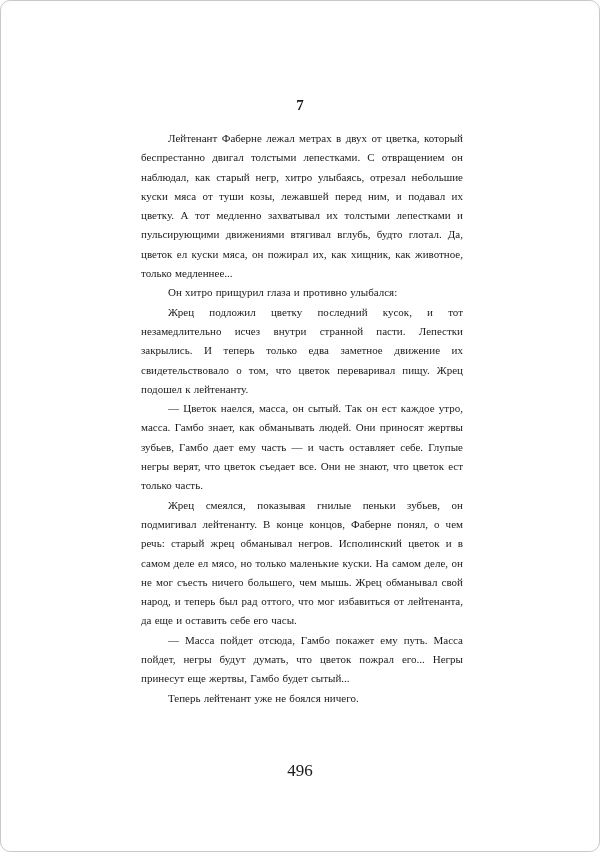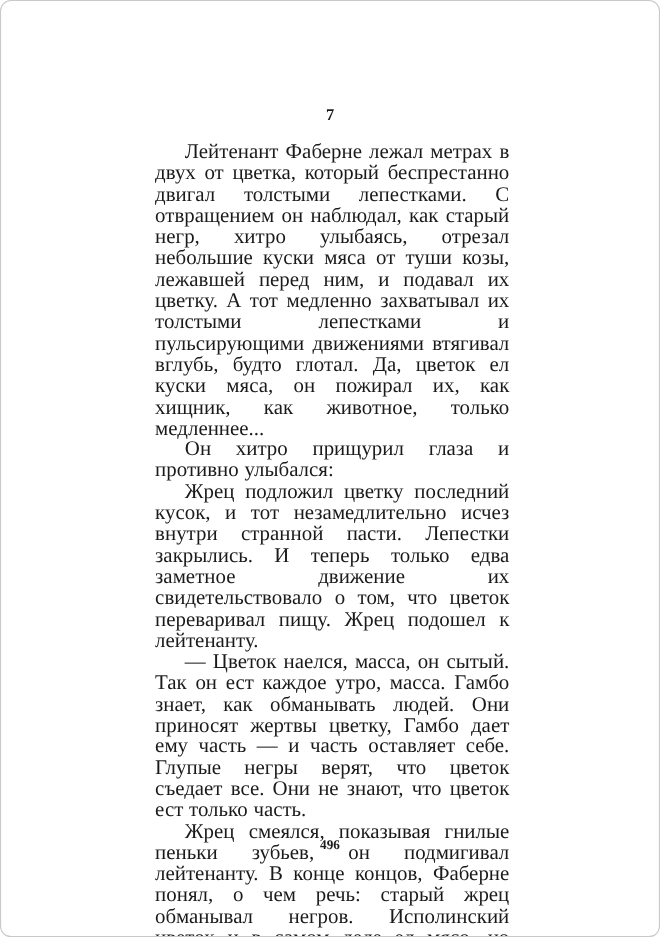--- a/index.html
+++ b/index.html
@@ -30,48 +30,49 @@
   }
   .text-block {
     position: absolute;
     top: 128px;
     left: 140px;
     width: 322px;
     color: #1a1a1a;
   }
   .text-block p.para {
     margin: 0;
-    font-size: 19px;
+    font-size: 11px;
     line-height: 19.3px;
     text-align: justify;
     text-indent: 27px;
     word-spacing: 0.5px;
     hyphens: auto;
     -webkit-hyphens: auto;
   }
   .page-footer-number {
     position: absolute;
     top: 760px;
     left: 0;
     width: 100%;
     text-align: center;
-    font-size: 12px;
-    font-weight: bold;
+    font-size: 17px;
+    font-weight: normal;
     color: #1a1a1a;
   }
 </style>
 </head>
 <body>
 
 <div class="page">
   <div class="page-header-number">7</div>
 
   <div class="text-block">
       <p class="para" lang="ru">Лейтенант Фаберне лежал метрах в двух от цветка, который беспрестанно двигал толстыми лепестками. С отвращением он наблюдал, как старый негр, хитро улыбаясь, отрезал небольшие куски мяса от туши козы, лежавшей перед ним, и подавал их цветку. А тот медленно захватывал их толстыми лепестками и пульсирующими движениями втягивал вглубь, будто глотал. Да, цветок ел куски мяса, он пожирал их, как хищник, как животное, только медленнее...</p>
       <p class="para" lang="ru">Он хитро прищурил глаза и противно улыбался:</p>
       <p class="para" lang="ru">Жрец подложил цветку последний кусок, и тот незамедлительно исчез внутри странной пасти. Лепестки закрылись. И теперь только едва заметное движение их свидетельствовало о том, что цветок переваривал пищу. Жрец подошел к лейтенанту.</p>
-      <p class="para" lang="ru">— Цветок наелся, масса, он сытый. Так он ест каждое утро, масса. Гамбо знает, как обманывать людей. Они приносят жертвы цветку, Гамбо дает ему часть — и часть оставляет себе. Глупые негры верят, что цветок съедает все. Они не знают, что цветок ест только часть.</p>
+      <p class="para" lang="ru">— Цветок наелся, масса, он сытый. Так он ест каждое утро, масса. Гамбо знает, как обманывать людей. Они приносят жертвы зубьев, Гамбо дает ему часть — и часть оставляет себе. Глупые негры верят, что цветок съедает все. Они не знают, что цветок ест только часть.</p>
       <p class="para" lang="ru">Жрец смеялся, показывая гнилые пеньки зубьев, он подмигивал лейтенанту. В конце концов, Фаберне понял, о чем речь: старый жрец обманывал негров. Исполинский цветок и в самом деле ел мясо, но только маленькие куски. На самом деле, он не мог съесть ничего большего, чем мышь. Жрец обманывал свой народ, и теперь был рад оттого, что мог избавиться от лейтенанта, да еще и оставить себе его часы.</p>
+      <p class="para" lang="ru">— Масса пойдет отсюда, Гамбо покажет ему путь. Масса пойдет, негры будут думать, что цветок пожрал его... Негры принесут еще жертвы, Гамбо будет сытый...</p>
       <p class="para" lang="ru">Теперь лейтенант уже не боялся ничего.</p>
     </div>
 
   <div class="page-footer-number">496</div>
 </div>
 
 </body></html>

